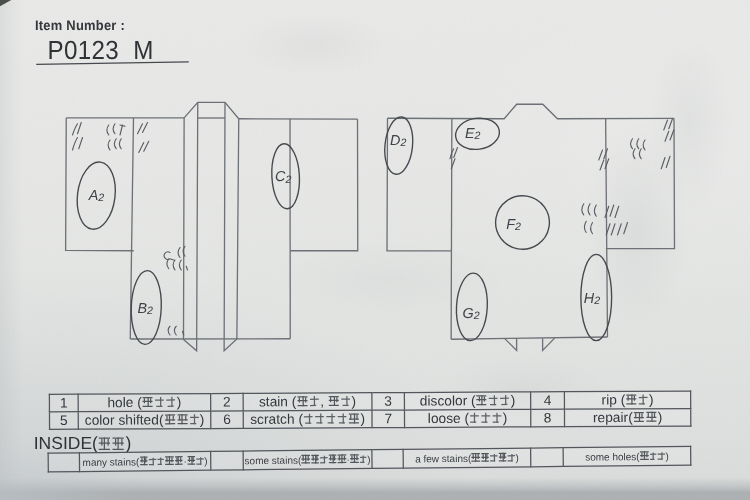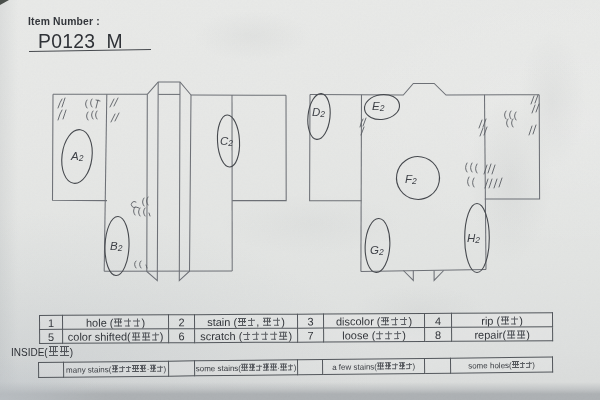--- a/index.html
+++ b/index.html
@@ -191,21 +191,21 @@
     <td>6</td>
         <td>scratch (<span class="h"></span><span class="h"></span><span class="h"></span><span class="h"></span><span class="k"></span>)</td>
     <td>7</td>
         <td>loose (<span class="h"></span><span class="h"></span><span class="h"></span>)</td>
     <td>8</td>
         <td>repair(<span class="k"></span><span class="k"></span>)</td>
   </tr>
 </tbody>
   </table>
 
-<div class="abs" style="left:11px;top:346px;font-size:10px;color:#2f3237;">INSIDE(<span class="k" style="width:9px;height:10px;"></span><span class="k" style="width:9px;height:10px;"></span>)</div>
+<div class="abs" style="left:27px;top:346px;font-size:14px;color:#2f3237;">INSIDE(<span class="k" style="width:9px;height:10px;"></span><span class="k" style="width:9px;height:10px;"></span>)</div>
 
 <table id="t2" class="abs" style="left:38px;top:362px;width:514px;transform:rotate(-0.6deg);transform-origin:0 0;">
   <colgroup>
       <col style="width:25px">
       <col style="width:105px">
       <col style="width:26px">
       <col style="width:103px">
       <col style="width:25px">
       <col style="width:102px">
       <col style="width:26px">

